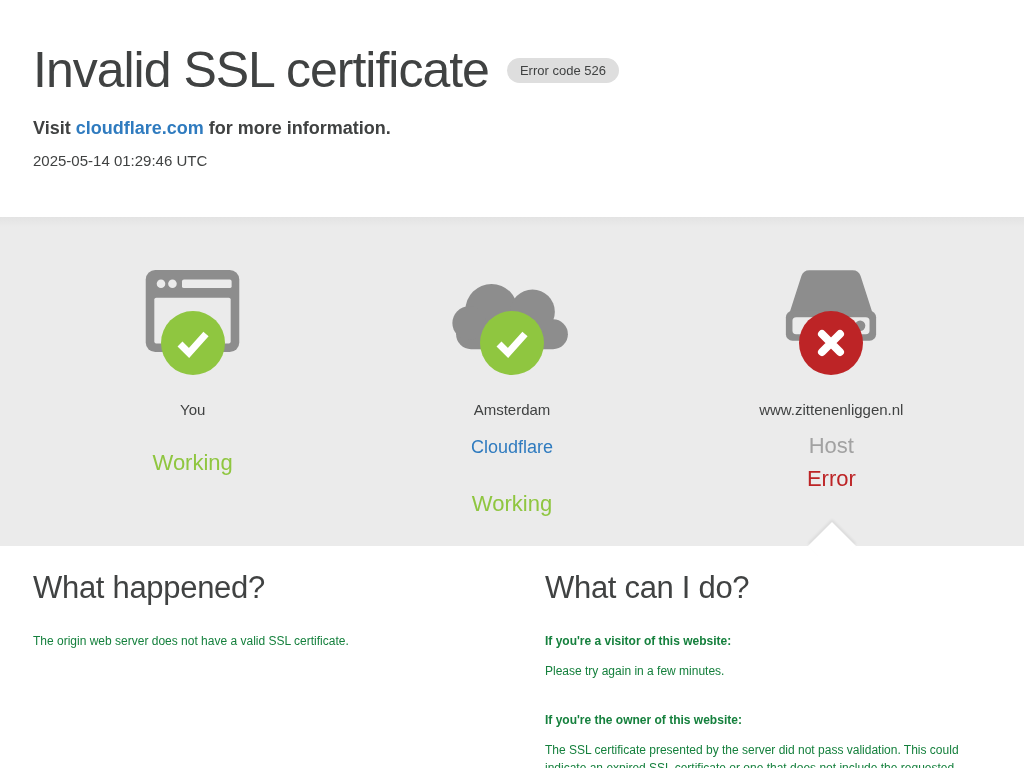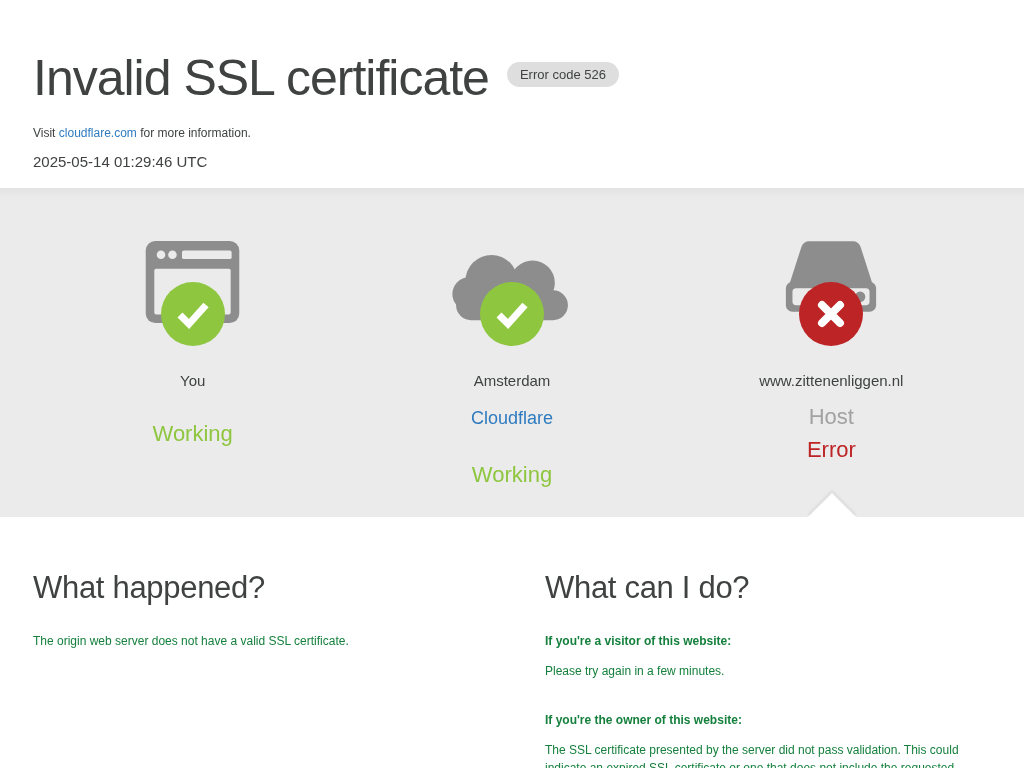--- a/index.html
+++ b/index.html
@@ -13,41 +13,40 @@
 
   
   .header { padding-top: 42px; }
   .title-row { display: flex; align-items: center; gap: 18px; }
   h1.page-title {
     font-size: 50px;
     font-weight: 400;
     letter-spacing: -1px;
     color: #404242;
     line-height: 1.12;
-    margin-top: 8px;
   }
   .badge {
     display: inline-block;
     background: #dedede;
     color: #404242;
     font-size: 13px;
     line-height: 1;
     padding: 6px 13px;
     border-radius: 13px;
     white-space: nowrap;
     margin-top: 0;
   }
-  .visit-line { margin-top: 20px; font-size: 12px; color: #404242; }
+  .visit-line { margin-top: 20px; font-size: 18px; color: #404242; font-weight: bold; }
   a.link { color: #2f7bbf; text-decoration: none; }
   .timestamp { margin-top: 13px; font-size: 15px; color: #404242; }
 
   
   .status-band {
     position: absolute;
-    left: 0; top: 188px;
+    left: 0; top: 217px;
     width: 1024px; height: 329px;
     background: linear-gradient(#e3e3e3, #ebebeb 10px);
   }
   .band-columns {
     width: 958px; margin: 0 auto;
     display: flex;
   }
   .status-col { width: 33.333%; text-align: center; }
   .icon-wrap {
     position: relative;

